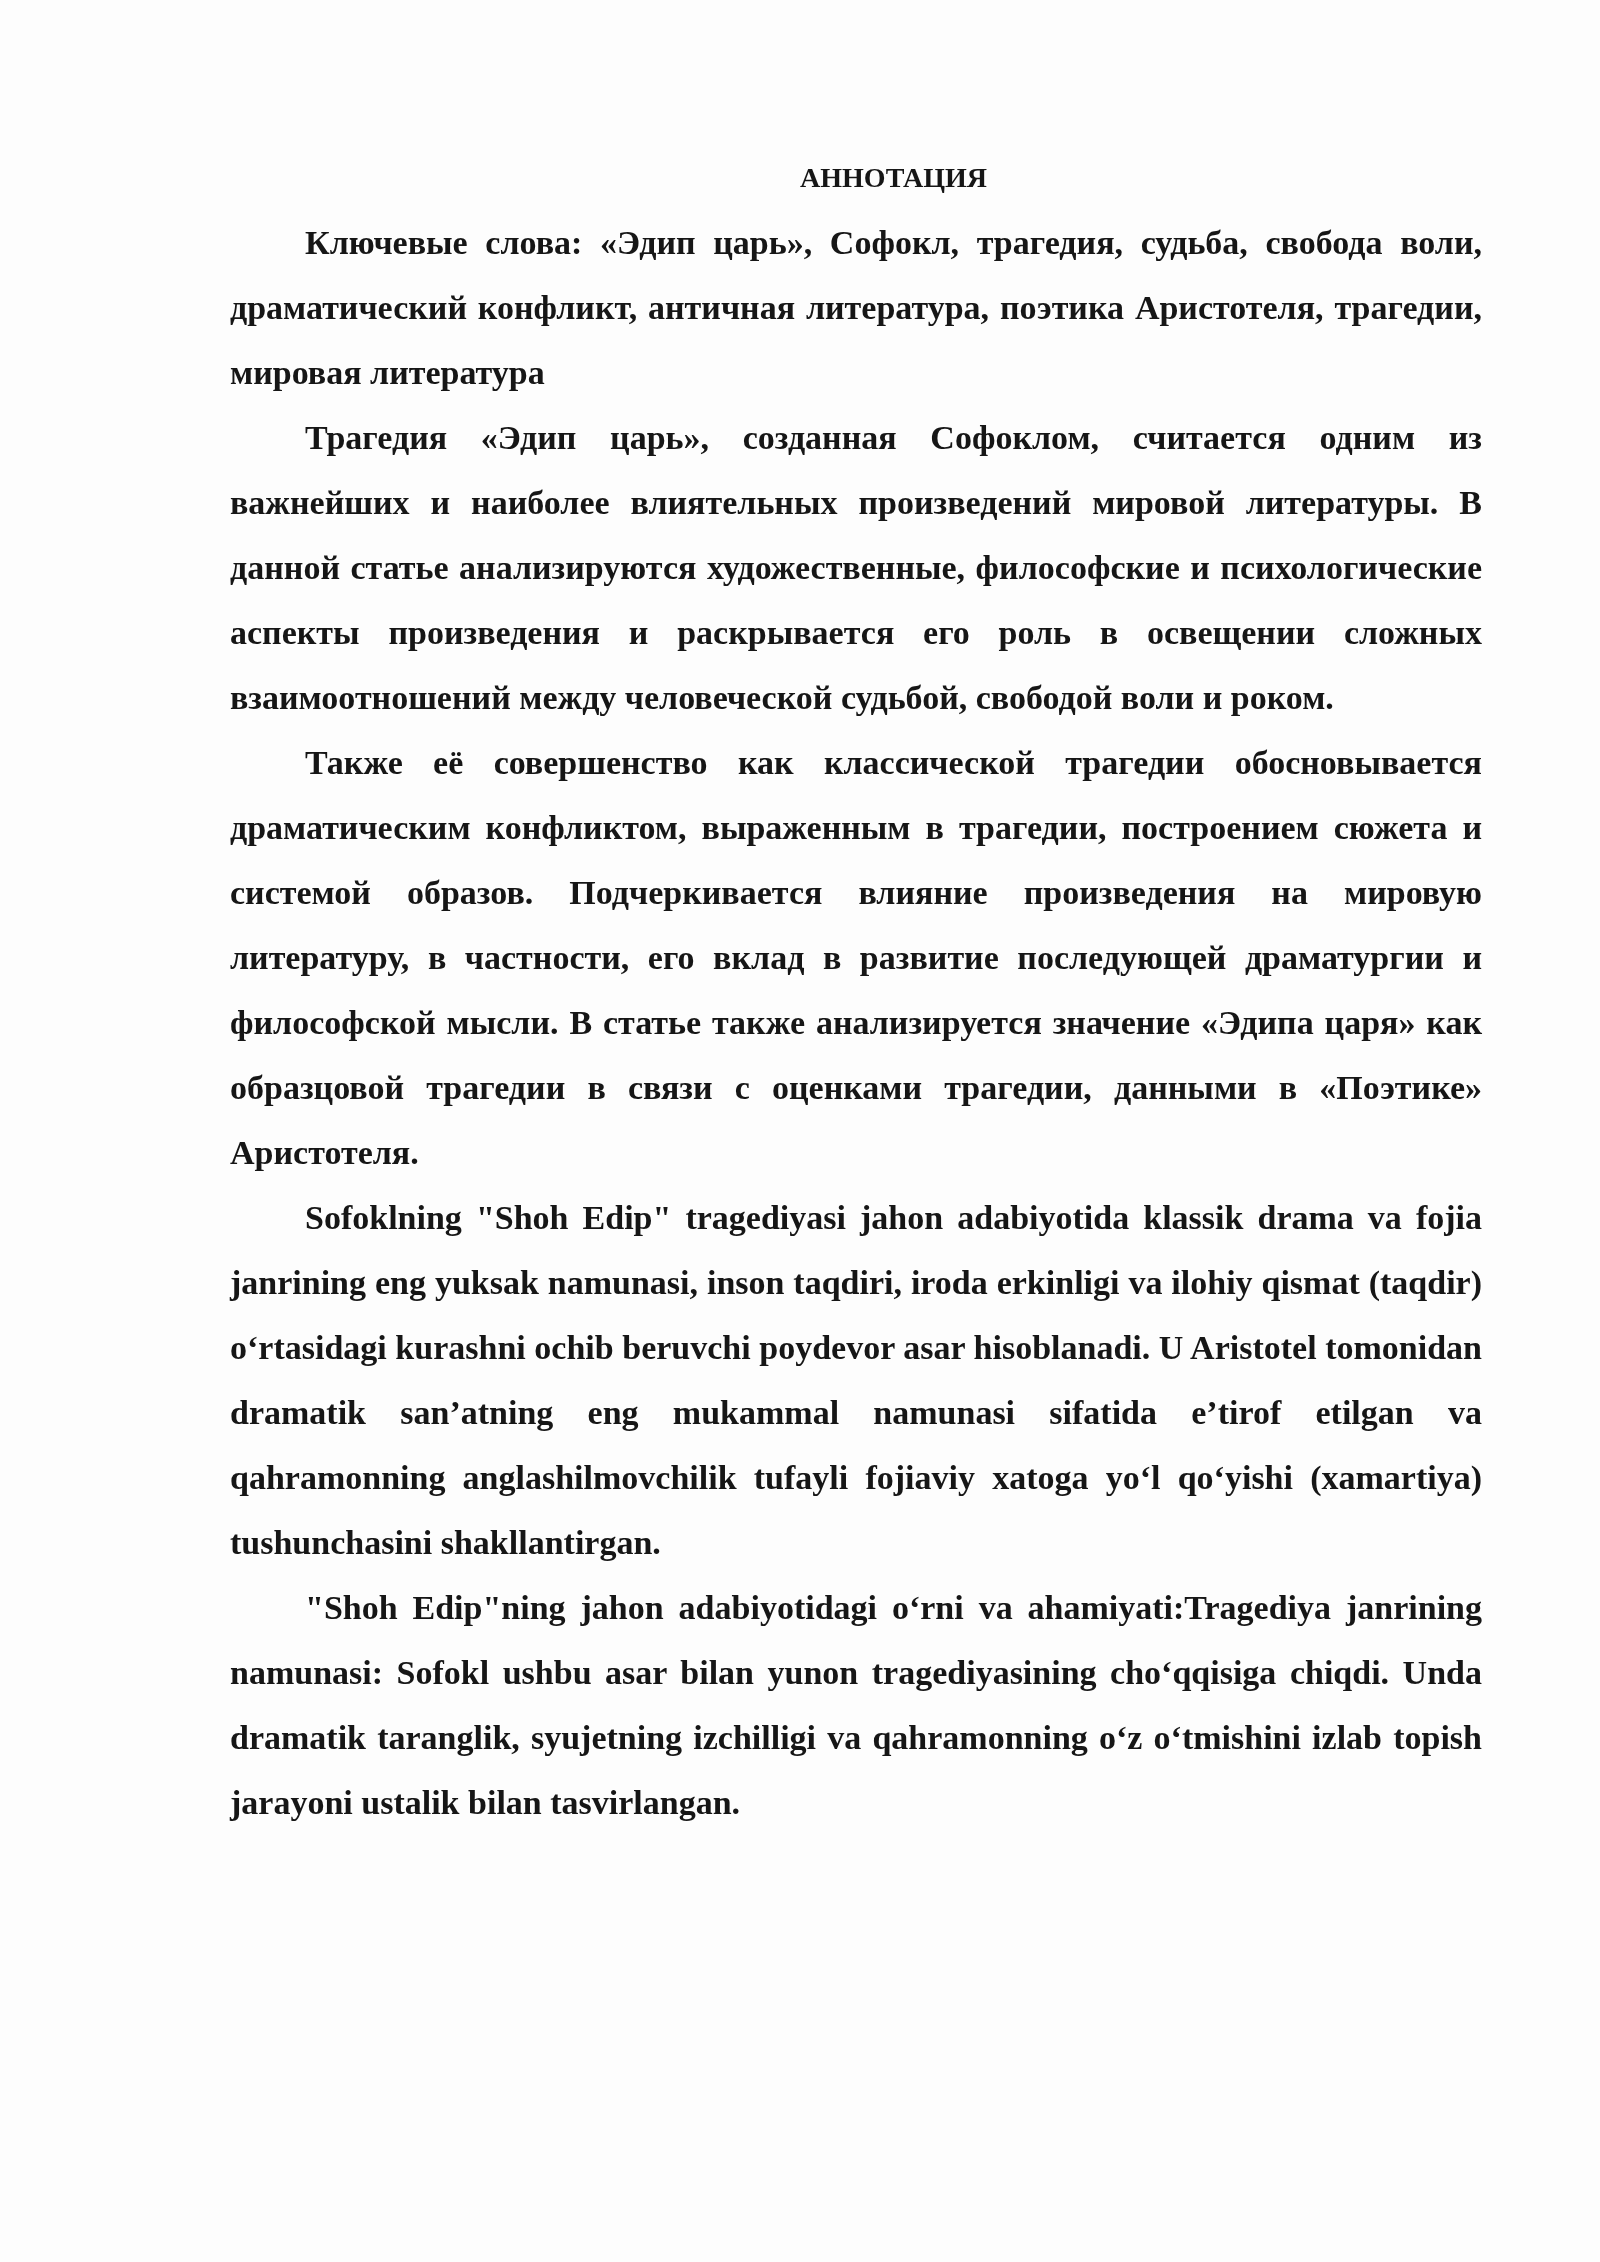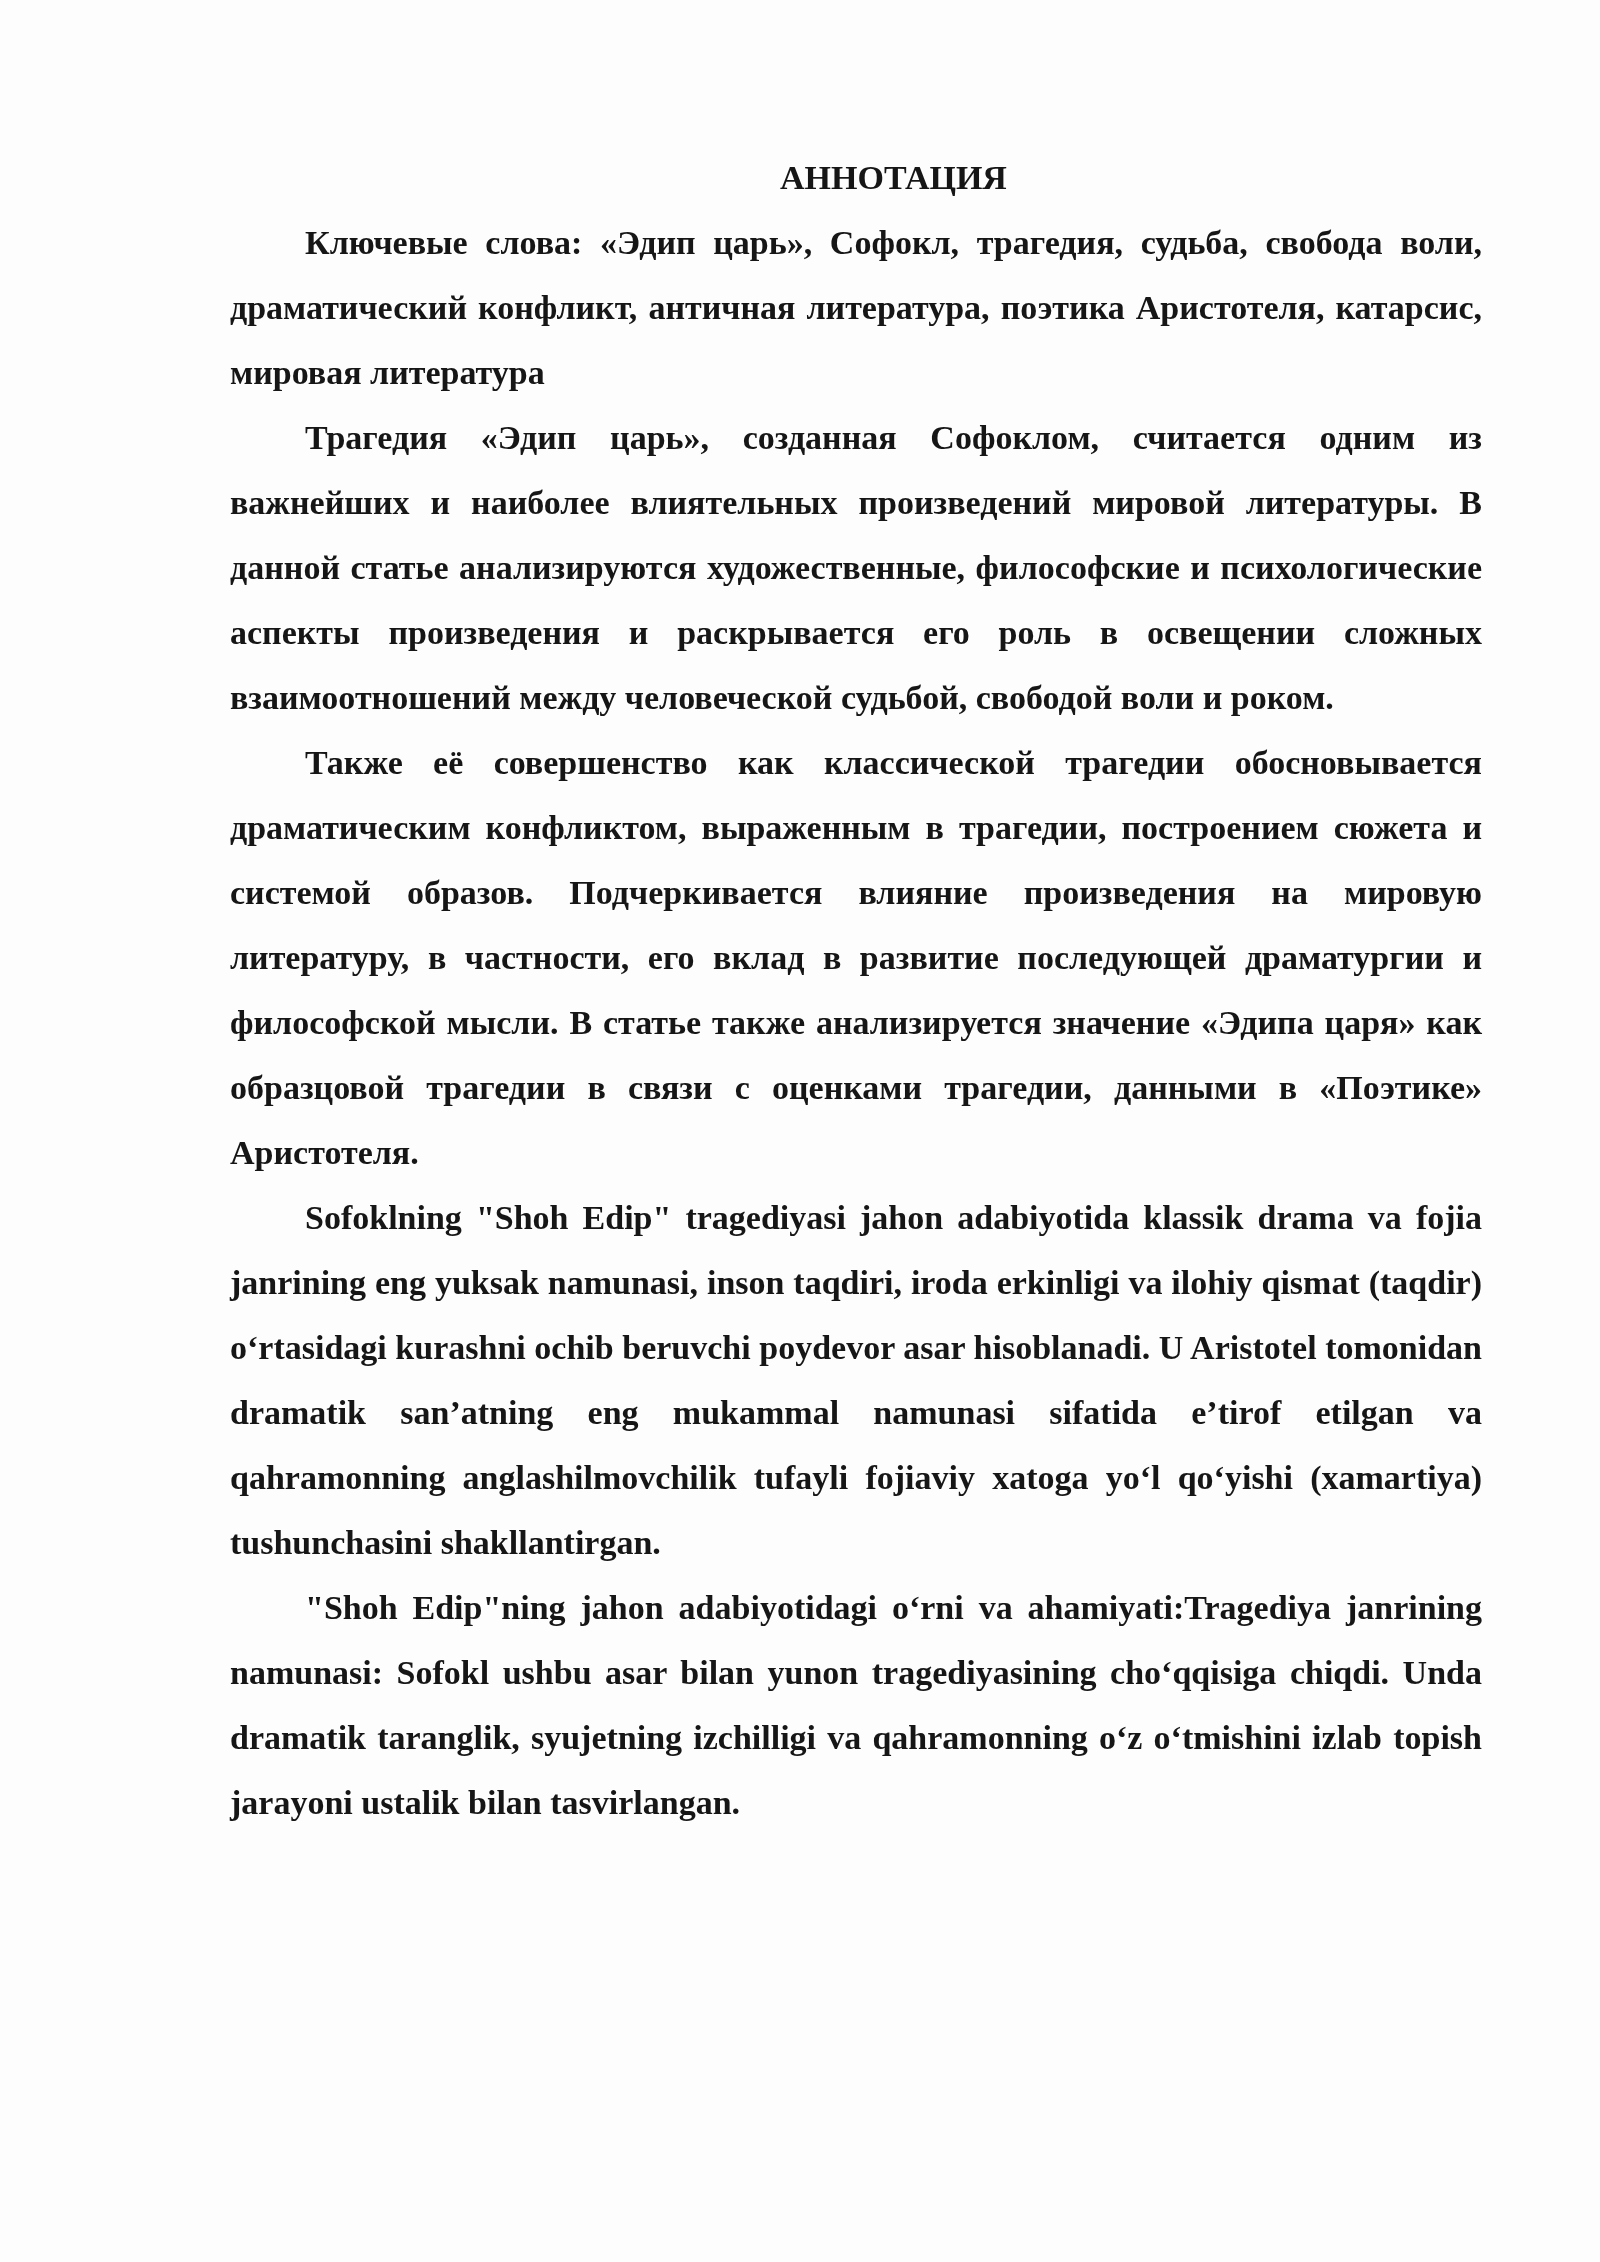--- a/index.html
+++ b/index.html
@@ -30,21 +30,21 @@
     width: 1252px;
     font-size: 34px;
     line-height: 65px;
     text-align: justify;
     hyphens: none;
     -webkit-hyphens: none;
     word-spacing: normal;
   }
   .heading {
     margin: 0;
-    font-size: 34px;
+    font-size: 28px;
     font-weight: bold;
     text-align: center;
     text-indent: 75px; 
     line-height: 65px;
   }
   .para {
     margin: 0;
     text-indent: 75px;
     font-weight: bold;
   }
@@ -53,21 +53,21 @@
   }
 </style>
 </head>
 <body>
 
 <div class="page">
   <div class="content">
 
     <h1 class="heading">АННОТАЦИЯ</h1>
 
-    <p class="para bold">Ключевые слова: «Эдип царь», Софокл, трагедия, судьба, свобода воли, драматический конфликт, античная литература, поэтика Аристотеля, катарсис, мировая литература</p>
+    <p class="para bold">Ключевые слова: «Эдип царь», Софокл, трагедия, судьба, свобода воли, драматический конфликт, античная литература, поэтика Аристотеля, трагедии, мировая литература</p>
 
     <p class="para">Трагедия «Эдип царь», созданная Софоклом, считается одним из важнейших и наиболее влиятельных произведений мировой литературы. В данной статье анализируются художественные, философские и психологические аспекты произведения и раскрывается его роль в освещении сложных взаимоотношений между человеческой судьбой, свободой воли и роком.</p>
 
     <p class="para">Также её совершенство как классической трагедии обосновывается драматическим конфликтом, выраженным в трагедии, построением сюжета и системой образов. Подчеркивается влияние произведения на мировую литературу, в частности, его вклад в развитие последующей драматургии и философской мысли. В статье также анализируется значение «Эдипа царя» как образцовой трагедии в связи с оценками трагедии, данными в «Поэтике» Аристотеля.</p>
 
 
     <p class="para">Sofoklning "Shoh Edip" tragediyasi jahon adabiyotida klassik drama va fojia janrining eng yuksak namunasi, inson taqdiri, iroda erkinligi va ilohiy qismat (taqdir) o‘rtasidagi kurashni ochib beruvchi poydevor asar hisoblanadi. U Aristotel tomonidan dramatik san’atning eng mukammal namunasi sifatida e’tirof etilgan va qahramonning anglashilmovchilik tufayli fojiaviy xatoga yo‘l qo‘yishi (xamartiya) tushunchasini shakllantirgan.</p>
 
     <p class="para">"Shoh Edip"ning jahon adabiyotidagi o‘rni va ahamiyati:Tragediya janrining namunasi: Sofokl ushbu asar bilan yunon tragediyasining cho‘qqisiga chiqdi. Unda dramatik taranglik, syujetning izchilligi va qahramonning o‘z o‘tmishini izlab topish jarayoni ustalik bilan tasvirlangan.</p>
 

